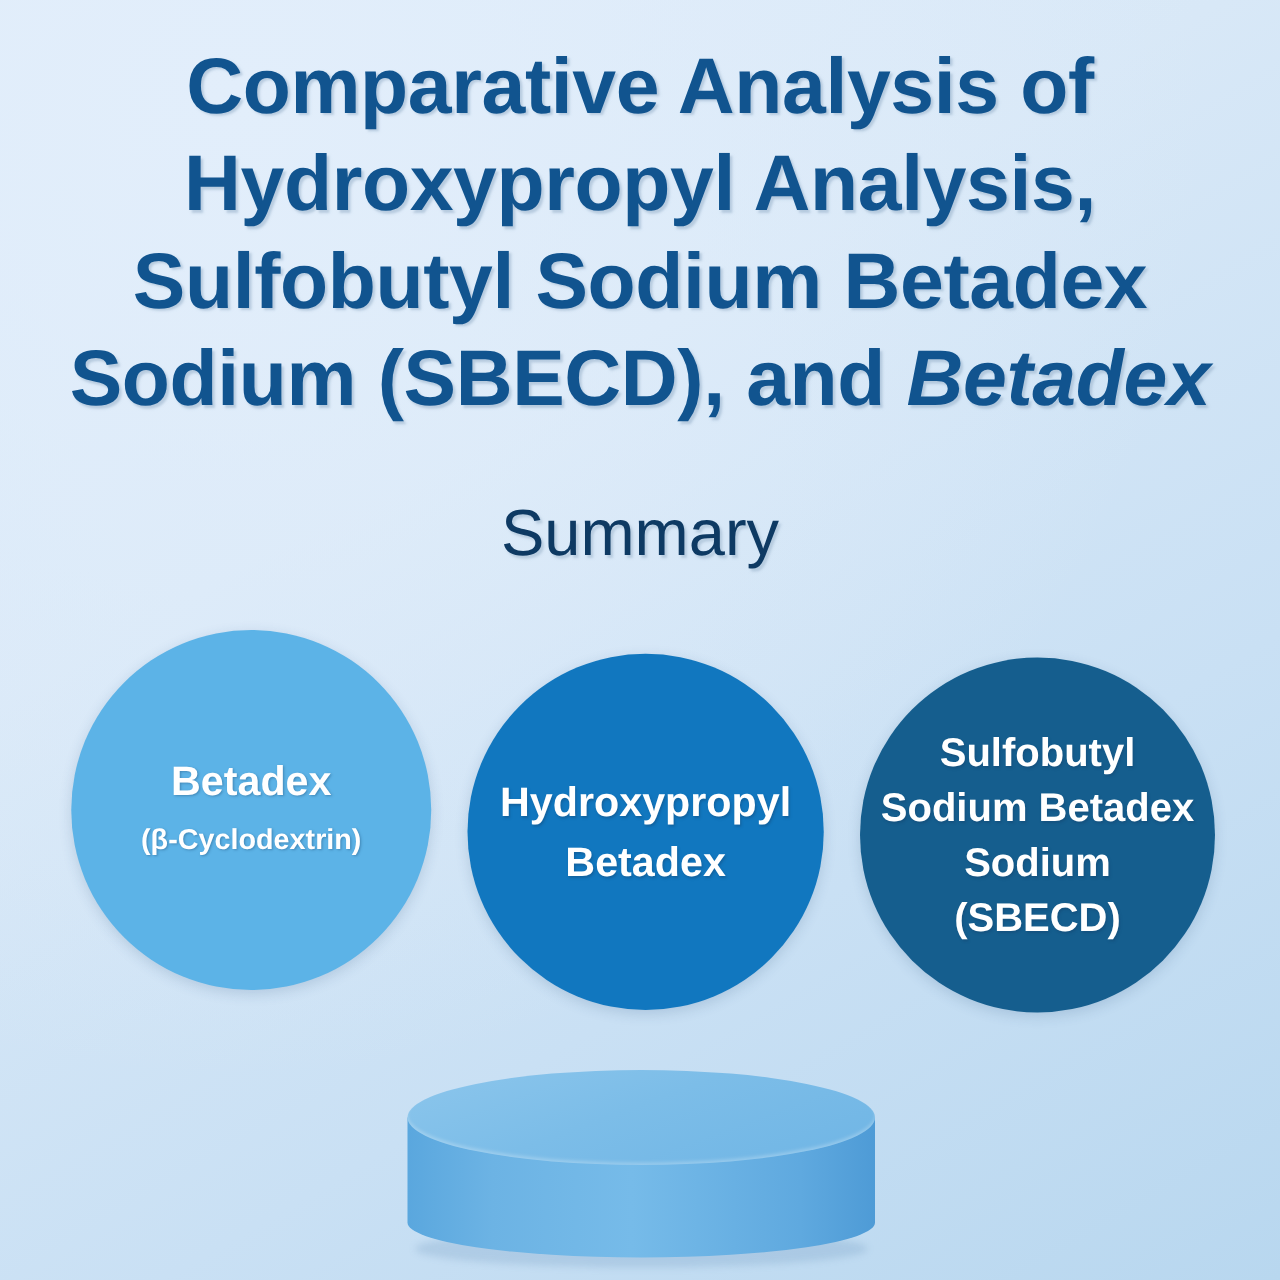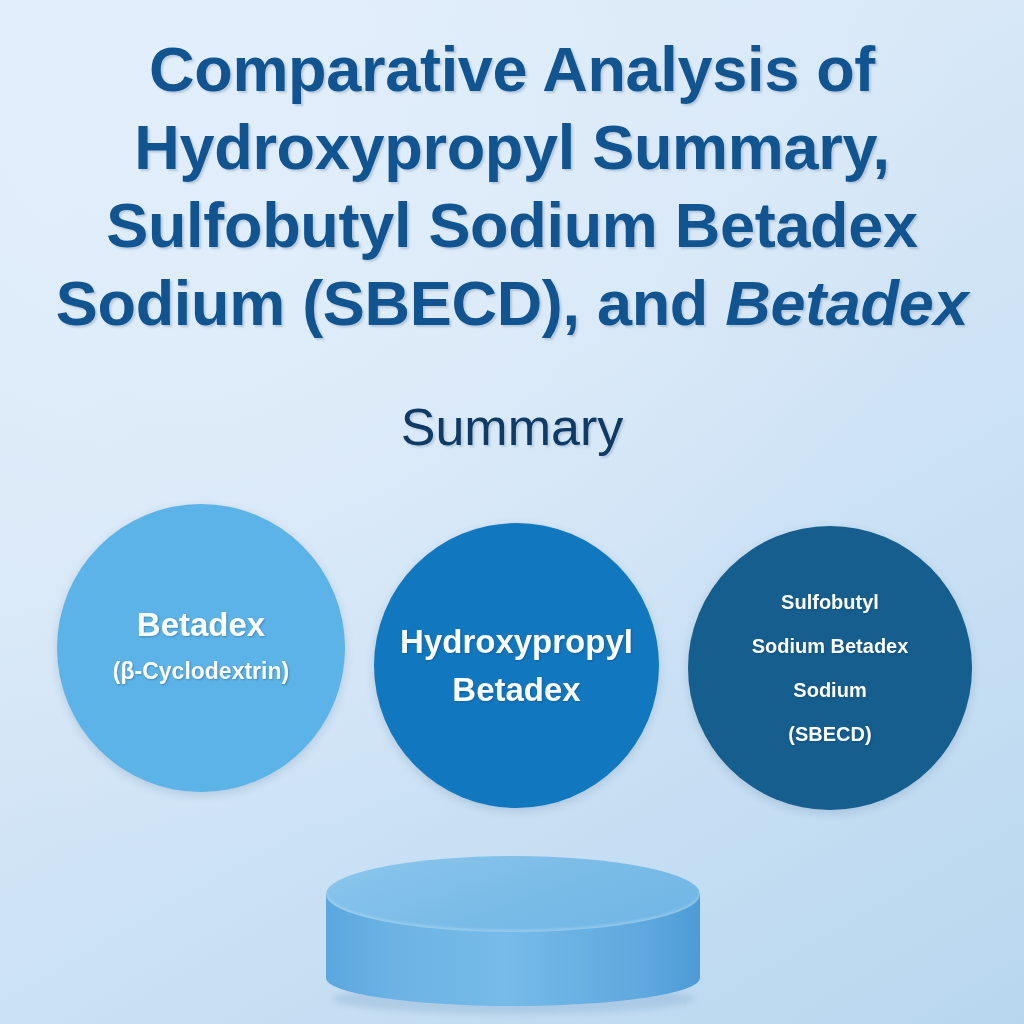--- a/index.html
+++ b/index.html
@@ -100,21 +100,21 @@
     font-size: 33px;
     line-height: 48px;
   }
 
   #bubble-sbecd {
     left: 688px;
     top: 526px;
     width: 284px;
     height: 284px;
     background: #155e8e;
-    font-size: 20px;
+    font-size: 32px;
     line-height: 44px;
   }
 
   
   #podium {
     position: absolute;
     left: 326px;
     top: 856px;
     width: 374px;
     height: 162px;
@@ -150,21 +150,21 @@
     box-shadow: inset 0 -2px 3px rgba(255,255,255,0.25);
   }
 </style>
 </head>
 <body>
 
 <div id="canvas">
 
   <div id="title-block">
     <div class="title-line">Comparative Analysis of</div>
-    <div class="title-line">Hydroxypropyl Summary,</div>
+    <div class="title-line">Hydroxypropyl Analysis,</div>
     <div class="title-line">Sulfobutyl Sodium Betadex</div>
     <div class="title-line"><span>Sodium (SBECD), and </span><span class="em">Betadex</span></div>
   </div>
 
   <div id="summary-heading">Summary</div>
 
   <div class="bubble" id="bubble-betadex">
     <span class="line">Betadex</span>
     <span class="line sub">(β-Cyclodextrin)</span>
   </div>

